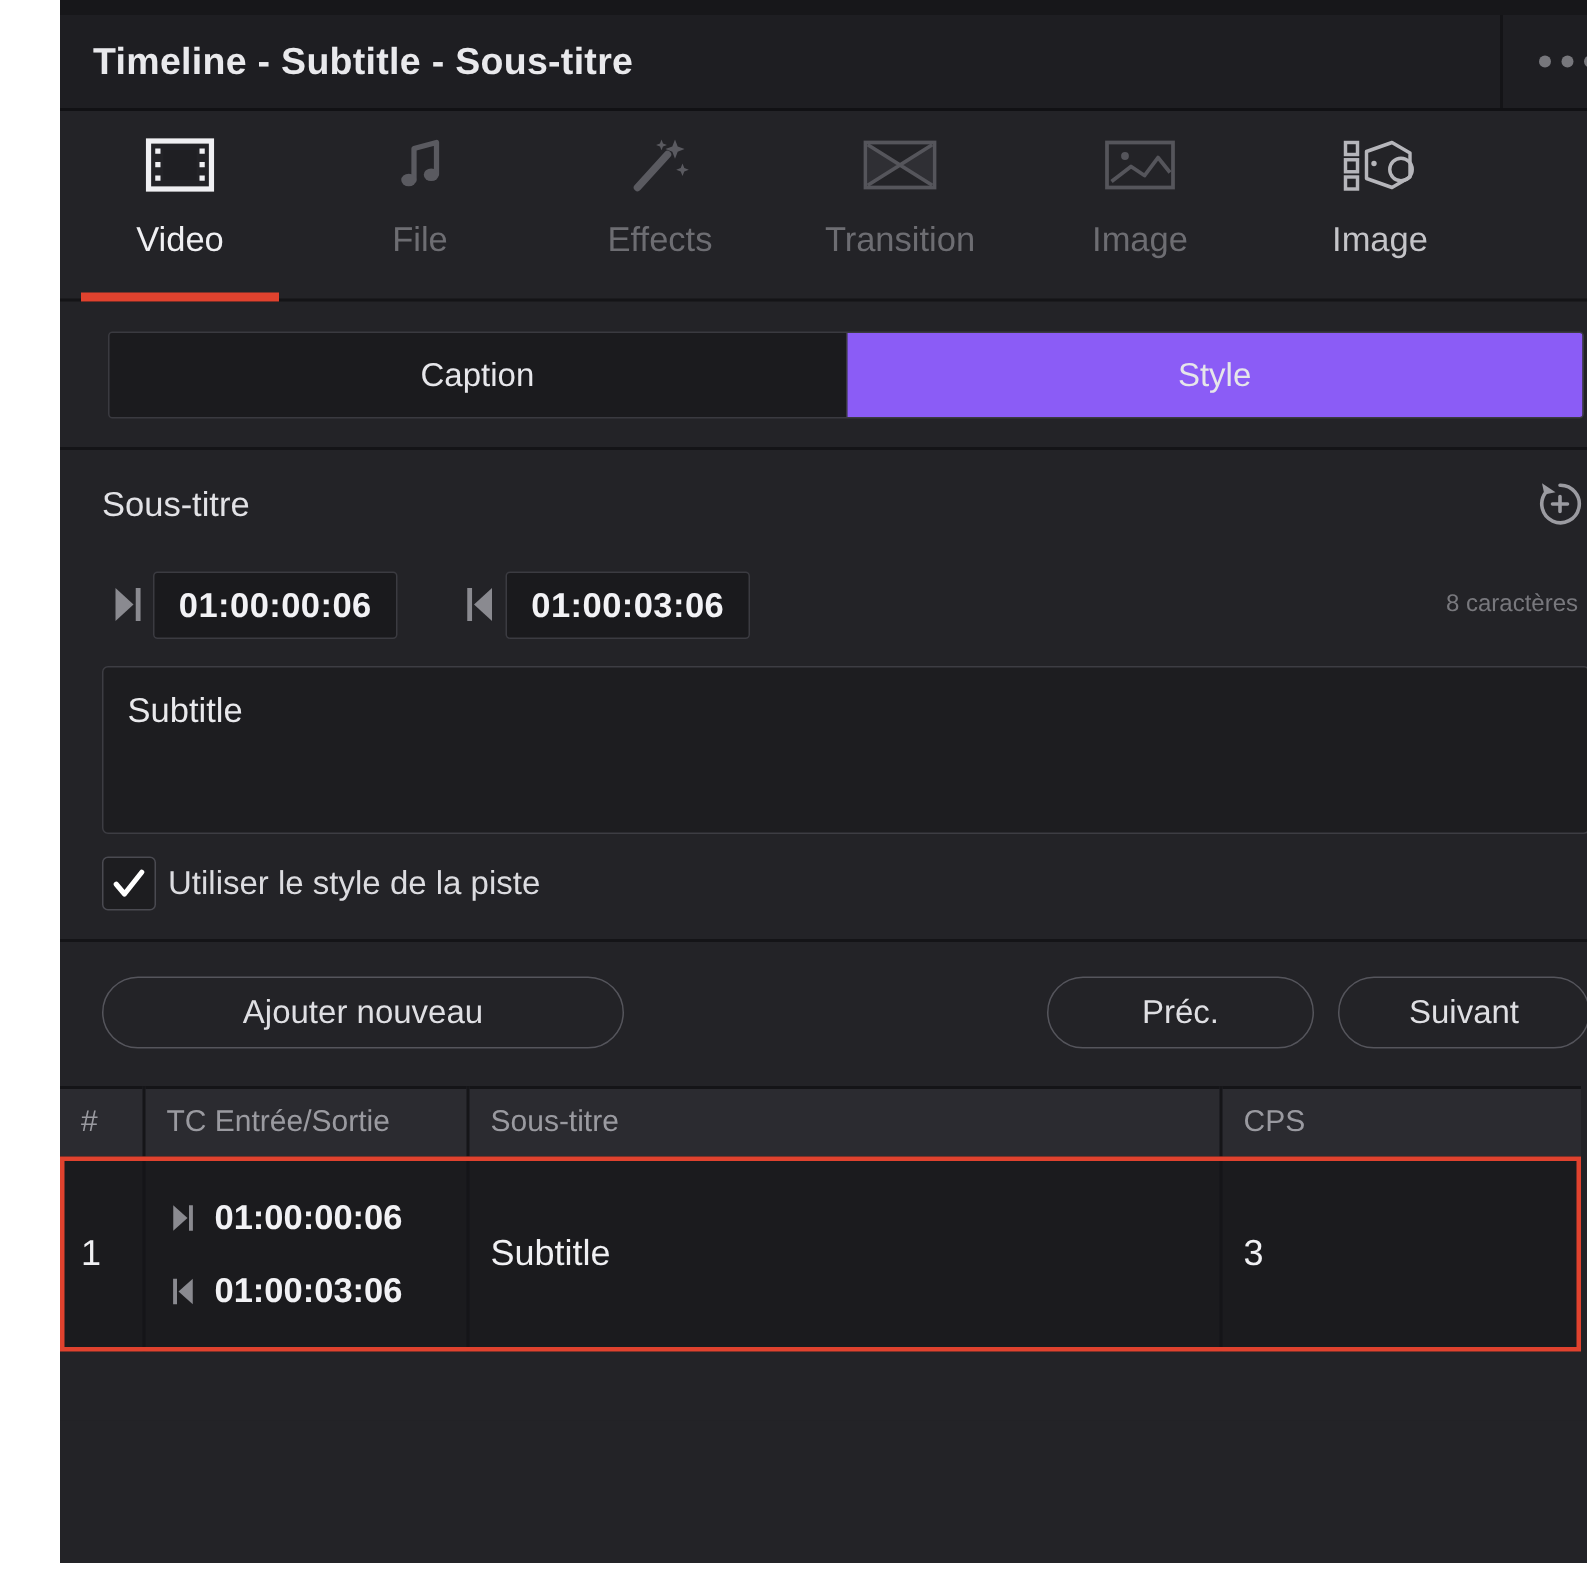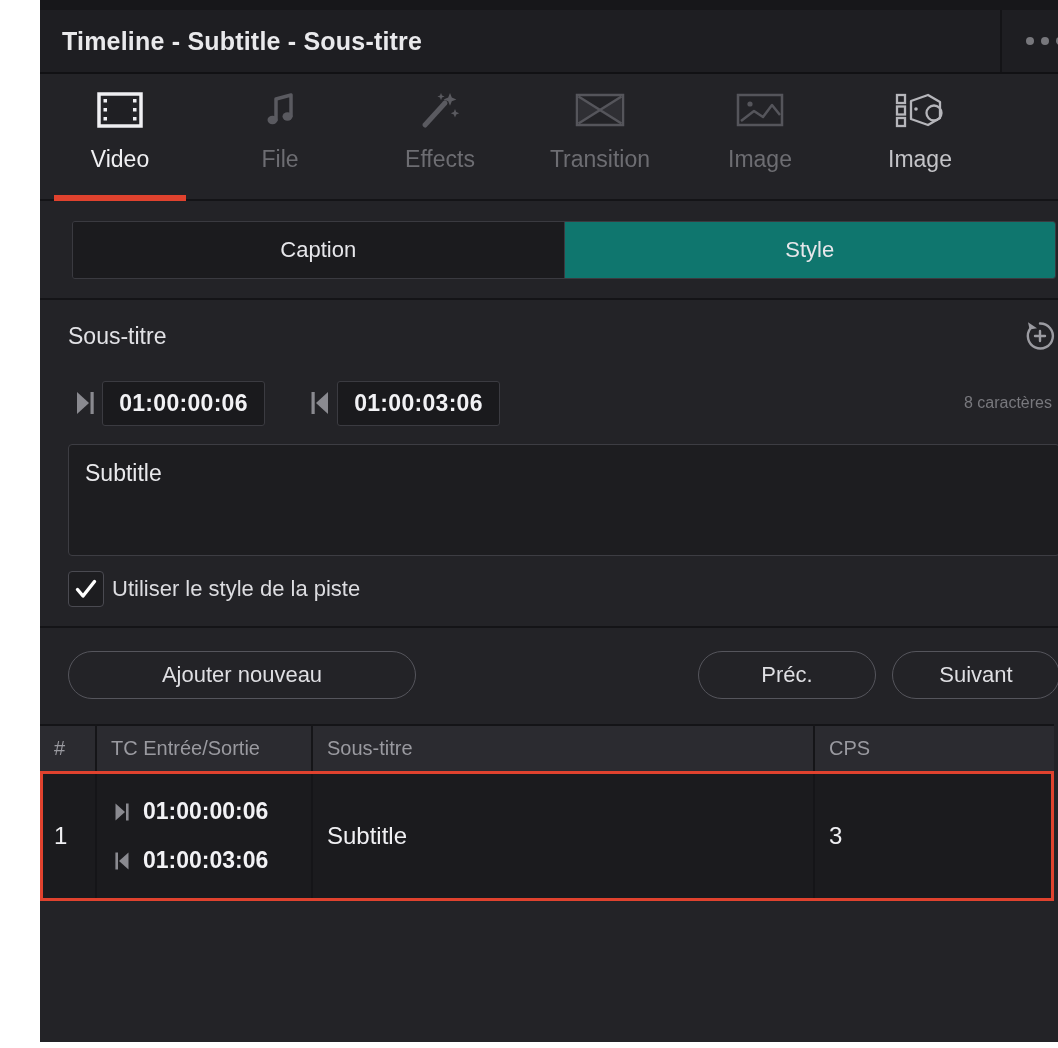--- a/index.html
+++ b/index.html
@@ -139,21 +139,21 @@
     overflow: hidden;
     background: #2a2a2e;
   }
   .seg {
     flex: 1;
     display: flex;
     align-items: center;
     justify-content: center;
     font-size: 22px;
     color: #e6e6ea;
-    background: #0f766e;
+    background: #8b5cf6;
     border-right: 1px solid #3a3a40;
     box-sizing: border-box;
   }
   .seg:last-child { border-right: none; }
   .seg.selected { background: #1b1b1e; }
 
   
   .caption-body {
     padding: 0 28px;
     box-sizing: border-box;

